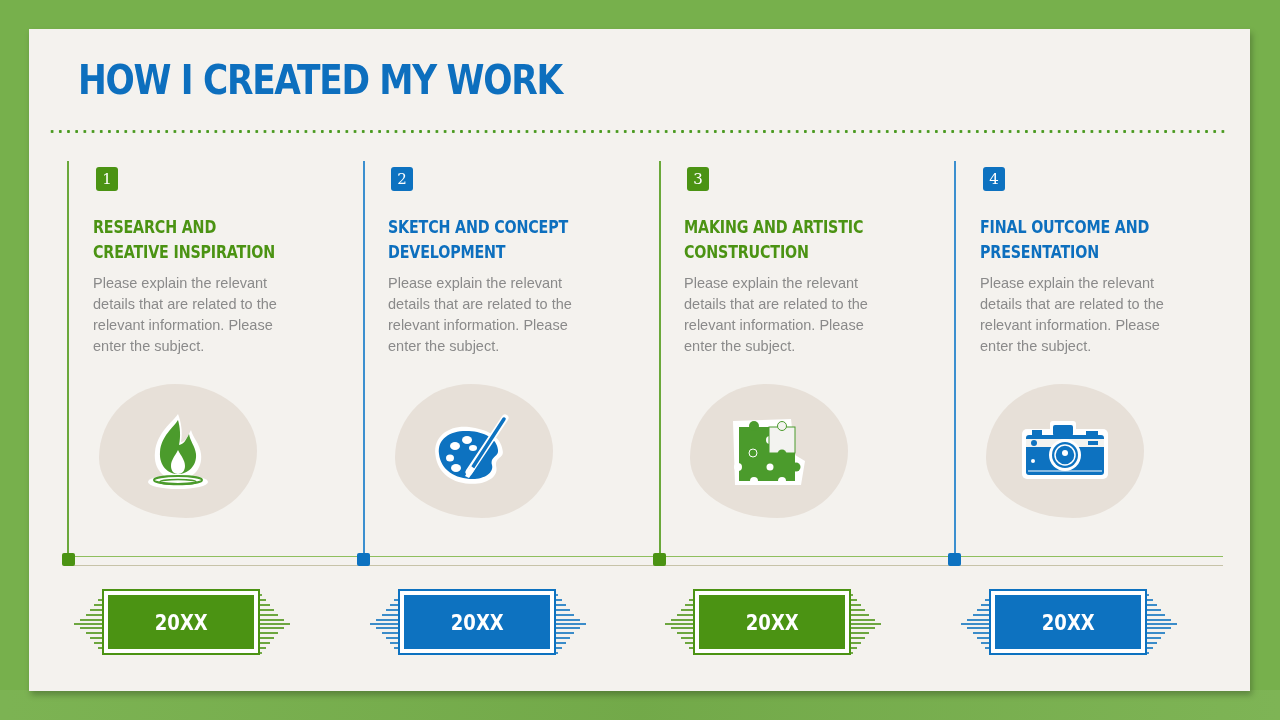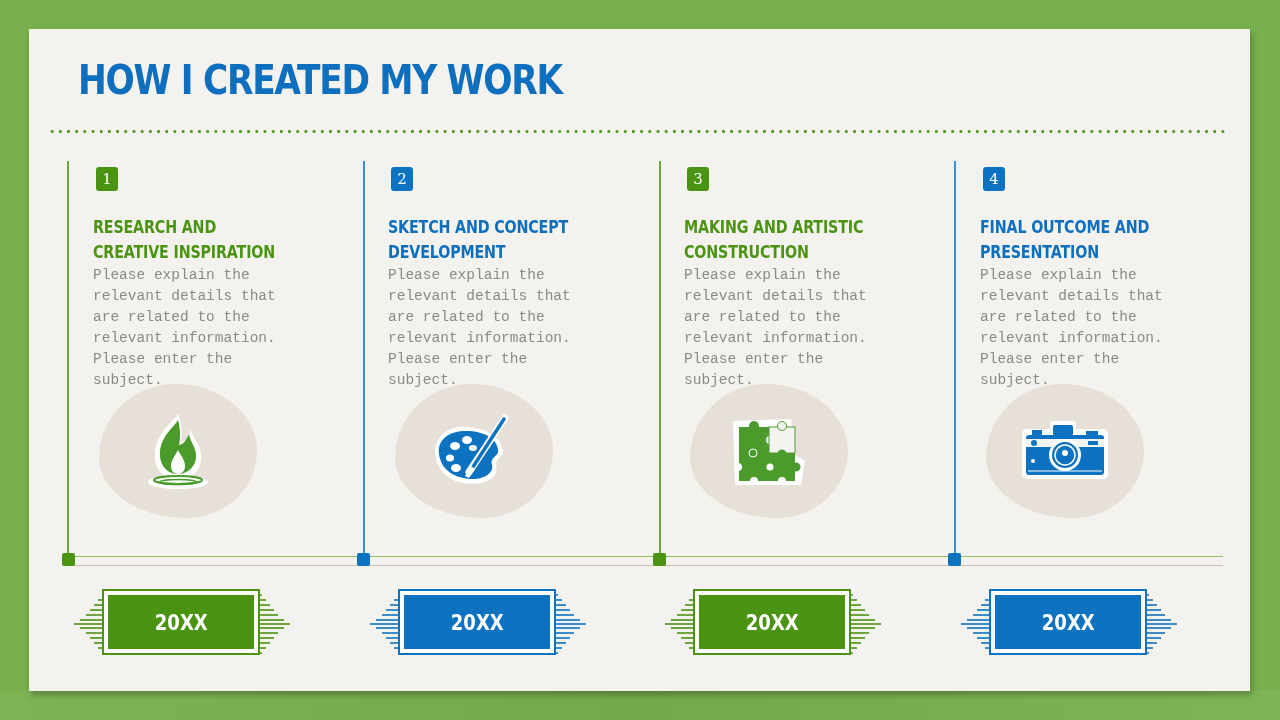--- a/index.html
+++ b/index.html
@@ -39,21 +39,21 @@
     width:22px; height:24px; border-radius:3px; color:#fff;
     font-family:"DejaVu Serif", serif; font-size:15px; line-height:24px; text-align:center;
     margin-left:3px;
   }
   .step-title {
     margin-top:24px; font-family:"DejaVu Sans", sans-serif; font-weight:bold;
     font-size:17px; line-height:25px; text-transform:uppercase;
     transform:scaleX(0.84); transform-origin:left top; width:300px; letter-spacing:-0.2px;
   }
   .step-desc {
-    font-size:14.5px; line-height:21px; color:#8a8a8a; width:200px;font-family:Liberation Mono, monospace;
+    margin-top:8px; font-size:14.5px; line-height:21px; color:#8a8a8a; width:200px;
   }
   .blob {
     position:absolute; top:385px; width:158px; height:134px;
     background:#e7e0d8;
     border-radius:48% 52% 45% 55% / 55% 50% 50% 45%;
   }
   .icon-holder { position:absolute; top:0; left:0; width:100%; height:100%; display:flex; align-items:center; justify-content:center; }
 
   .date-wrap { position:absolute; top:589px; width:220px; height:70px; }
   .date-fringe { position:absolute; top:0; height:70px; width:40px; }

